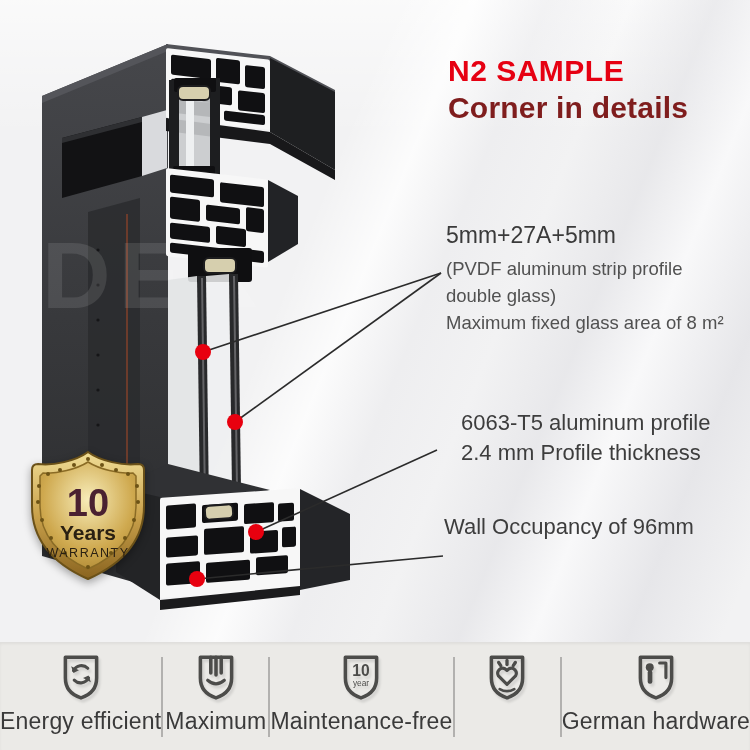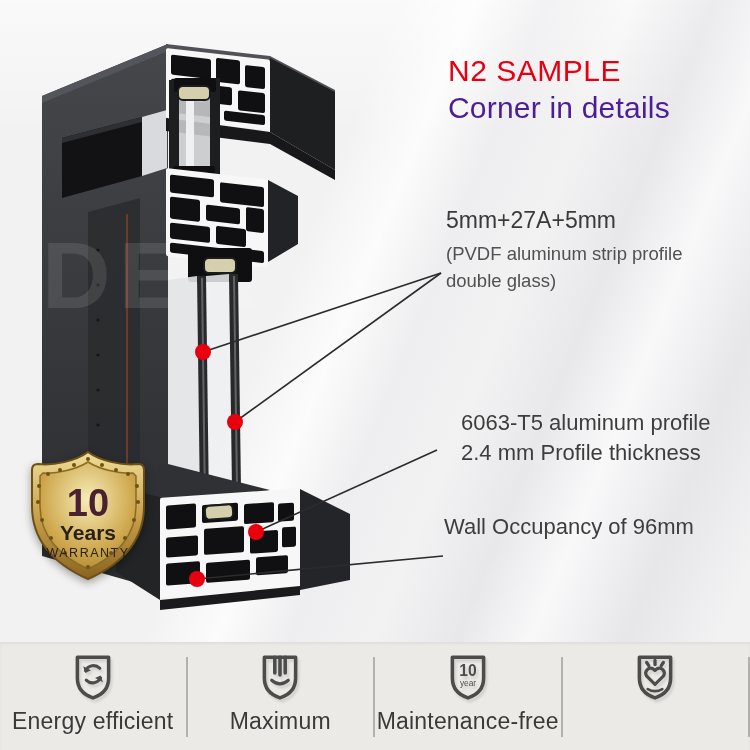--- a/index.html
+++ b/index.html
@@ -11,26 +11,26 @@
   
   .stage::before{
     content:"";position:absolute;inset:0;pointer-events:none;z-index:1;
     background:
       linear-gradient(112deg, rgba(255,255,255,0) 38%, rgba(255,255,255,.75) 45%, rgba(233,233,236,.45) 52%, rgba(255,255,255,0) 60%),
       linear-gradient(112deg, rgba(222,222,226,.0) 60%, rgba(224,224,228,.55) 68%, rgba(250,250,251,.8) 75%, rgba(219,219,224,.5) 84%, rgba(240,240,242,0) 93%),
       linear-gradient(180deg, rgba(255,255,255,.6) 0%, rgba(255,255,255,0) 18%);
   }
   .illu{position:absolute;left:0;top:0;z-index:2;}
   .title{position:absolute;left:448px;top:52px;z-index:3;}
-  .title .t1{font-size:30px;font-weight:400;color:#e60012;line-height:37px;letter-spacing:.5px;}
-  .title .t2{font-size:30px;font-weight:400;color:#4c1d95;line-height:37px;letter-spacing:.2px;}
+  .title .t1{font-size:30px;font-weight:700;color:#e60012;line-height:37px;letter-spacing:.5px;}
+  .title .t2{font-size:30px;font-weight:700;color:#7f1d1d;line-height:37px;letter-spacing:.2px;}
   .ann{position:absolute;z-index:3;color:#3d3d3d;}
   .ann .head{font-size:23px;line-height:28px;color:#3a3a3a;}
   .ann .line{font-size:18.5px;line-height:27px;color:#515151;}
-  .ann1{left:446px;top:206px;width:300px;}
+  .ann1{left:446px;top:221px;width:300px;}
   .ann1 .lines{margin-top:6px;}
   .ann2{left:461px;top:408px;width:300px;}
   .ann2 .head,.ann2 .line2{font-size:22px;line-height:30px;color:#3d3d3d;}
   .ann3{left:444px;top:512px;width:300px;}
   .ann3 .head{font-size:22px;line-height:30px;color:#3d3d3d;}
   .badge{position:absolute;left:26px;top:450px;z-index:4;filter:drop-shadow(0 3px 4px rgba(0,0,0,.35));}
   
   .features{
     position:absolute;left:0;top:642px;width:750px;height:108px;z-index:5;
     background:#ebeae7;display:flex;align-items:stretch;
@@ -194,20 +194,21 @@
   <div class="title">
     <div class="t1">N2 SAMPLE</div>
     <div class="t2">Corner in details</div>
   </div>
 
   <div class="ann ann1">
     <div class="head">5mm+27A+5mm</div>
     <div class="lines">
       <div class="line">(PVDF aluminum strip profile</div>
       <div class="line">double glass)</div>
+      <div class="line">Maximum fixed glass area of 8 m²</div>
     </div>
   </div>
 
   <div class="ann ann2">
     <div class="head">6063-T5 aluminum profile</div>
     <div class="line2">2.4 mm Profile thickness</div>
   </div>
 
   <div class="ann ann3">
     <div class="head">Wall Occupancy of 96mm</div>
@@ -298,15 +299,24 @@
         <line x1="16" y1="12" x2="18" y2="15"></line>
         <line x1="24" y1="10" x2="24" y2="14"></line>
         <line x1="32" y1="12" x2="30" y2="15"></line>
         <path d="M24 33 L15.8 24.8 A4.8 4.8 0 0 1 22 18 L24 19.6 L26 18 A4.8 4.8 0 0 1 32.2 24.8 Z" stroke-width="3"></path>
         <path d="M17 37.5 Q24 41.5 31 37.5" stroke-width="2.6"></path>
       </svg>
     </div>
 
     <span class="vdiv"></span>
 
+    <div class="feature">
+      <svg class="ficon" viewBox="0 0 48 48" fill="none" stroke="#4c4c4a" stroke-width="3.4" stroke-linecap="round" stroke-linejoin="round">
+        <path d="M9 7 H39 V27 C39 38 32 43.5 24 46 C16 43.5 9 38 9 27 Z"></path>
+        <circle cx="18" cy="16.5" r="3.8" fill="#4c4c4a" stroke="none"></circle>
+        <rect x="16" y="19.5" width="4.5" height="13" rx="2" fill="#4c4c4a" stroke="none"></rect>
+        <path d="M27.5 12.5 H33.5 V26.5" stroke-width="3"></path>
+      </svg>
+      <div class="flabel">German hardware</div>
+    </div>
 
   </div>
 </div>
 
 </body></html>

